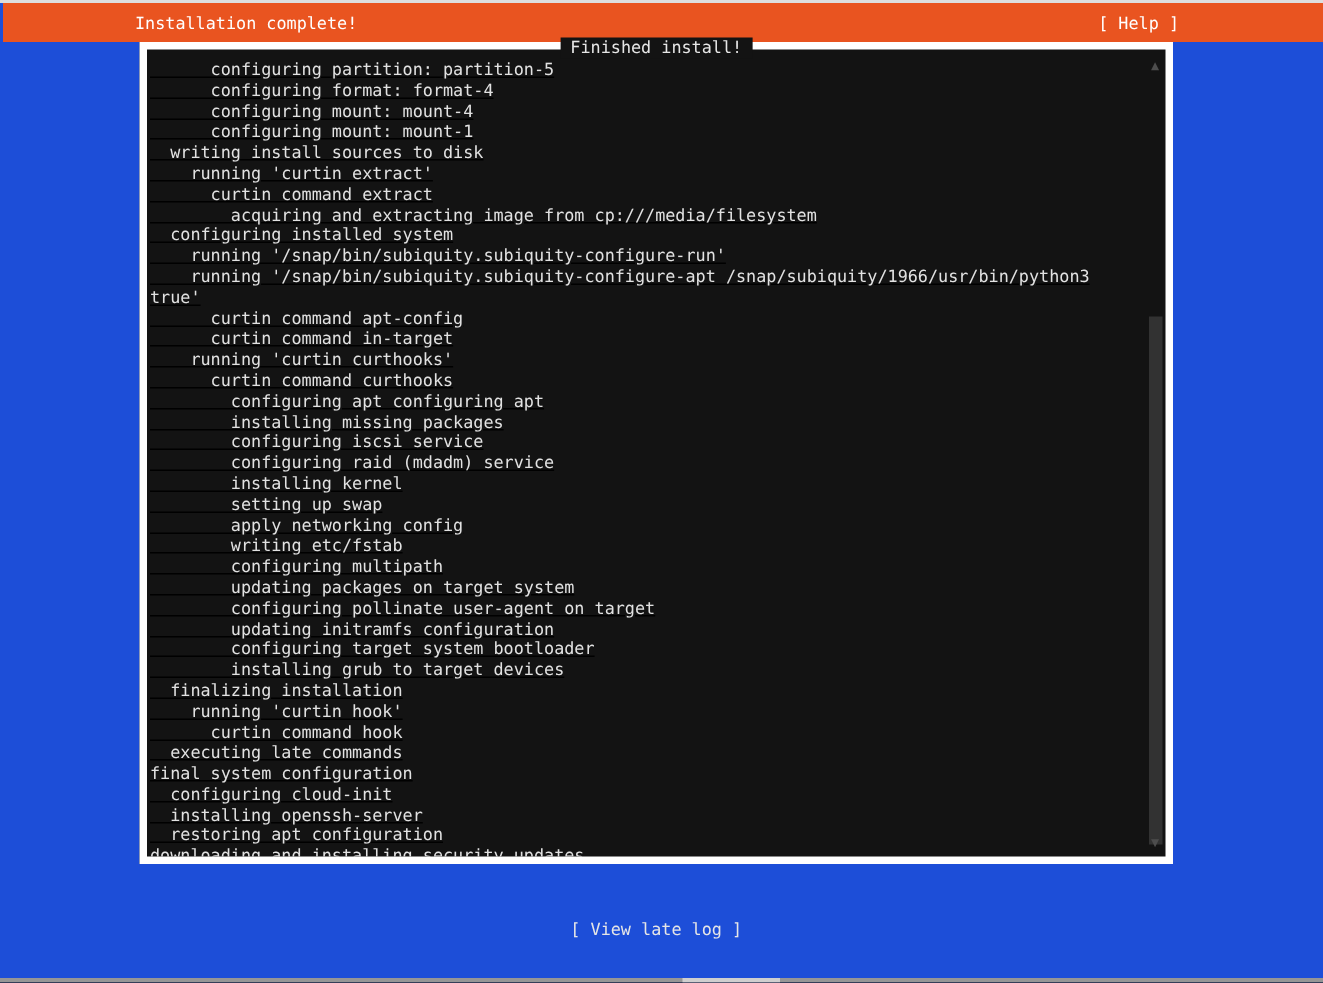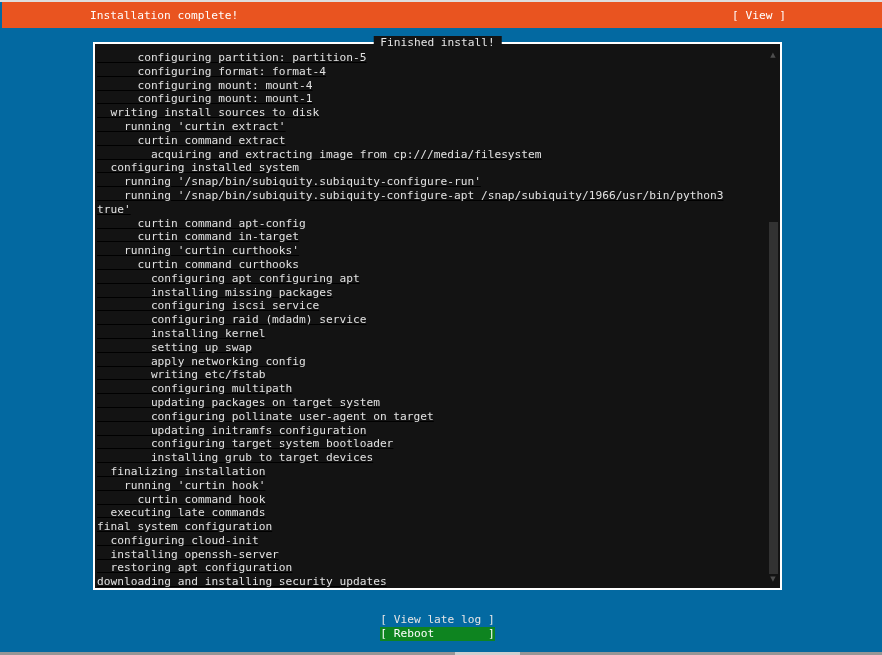--- a/index.html
+++ b/index.html
@@ -8,21 +8,21 @@
     background: #131313;
     width: 882px;
     height: 655px;
     overflow: hidden;
     font-family: "DejaVu Sans Mono", "Liberation Mono", monospace;
   }
   .screen {
     position: relative;
     width: 882px;
     height: 655px;
-    background: #0369a1;
+    background: #1d4ed8;
   }
   .top-edge {
     position: absolute;
     top: 0; left: 0;
     width: 882px; height: 2px;
     background: #dedede;
   }
   .bottom-edge {
     position: absolute;
     bottom: 0; left: 0;
@@ -43,23 +43,23 @@
     display: flex;
     align-items: center;
     justify-content: space-between;
     box-sizing: border-box;
     padding: 0 96px 0 88px;
     color: #ffffff;
     font-size: 11.2px;
   }
   .panel {
     position: absolute;
-    left: 93px; top: 42px;
+    left: 93px; top: 28px;
     width: 689px; height: 548px;
-    border: 2px solid #ffffff;
+    border: 5px solid #ffffff;
     box-sizing: border-box;
     background: #131313;
   }
   .panel-title {
     position: absolute;
     top: -8px;
     left: 50%;
     transform: translateX(-50%);
     background: #131313;
     padding: 0 7px;
@@ -129,21 +129,21 @@
 </style>
 </head>
 <body>
 
 <div class="screen">
 
   <div class="top-edge"></div>
 
   <div class="header">
     <span>Installation complete!</span>
-    <span>[ View ]</span>
+    <span>[ Help ]</span>
   </div>
 
   <div class="panel">
     <div class="panel-title">Finished install!</div>
 
     <div class="log-view">
       <pre>      configuring partition: partition-5
       configuring format: format-4
       configuring mount: mount-4
       configuring mount: mount-1
@@ -186,20 +186,17 @@
 
     <div class="scroll-up">▲</div>
     <div class="scroll-thumb"></div>
     <div class="scroll-down">▼</div>
   </div>
 
   <div class="btn-row view-log">
     <span class="btn-plain">[ View late log ]</span>
   </div>
 
-  <div class="btn-row reboot">
-    <span class="btn-green">[ Reboot        ]</span>
-  </div>
 
   <div class="bottom-edge"></div>
   <div class="bottom-edge-bright"></div>
 
 </div>
 
 </body></html>

